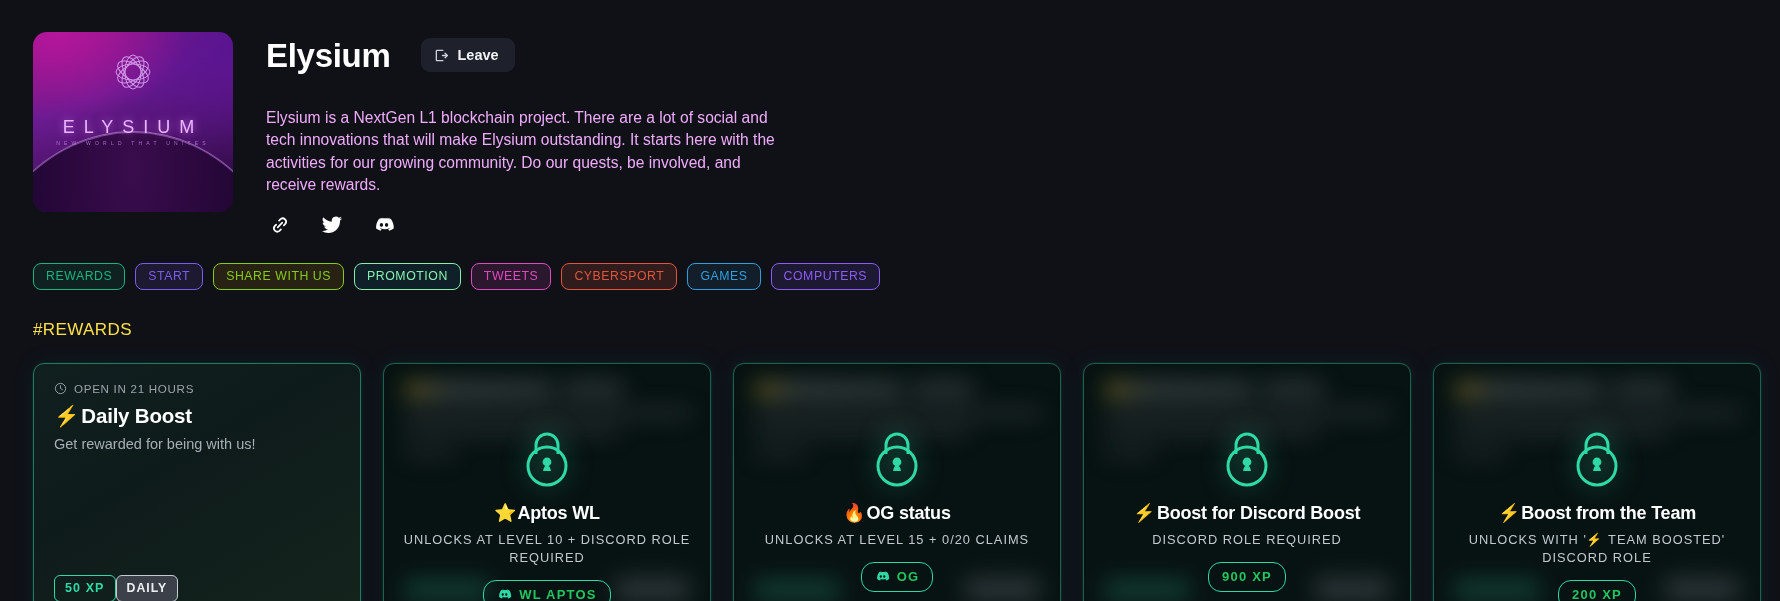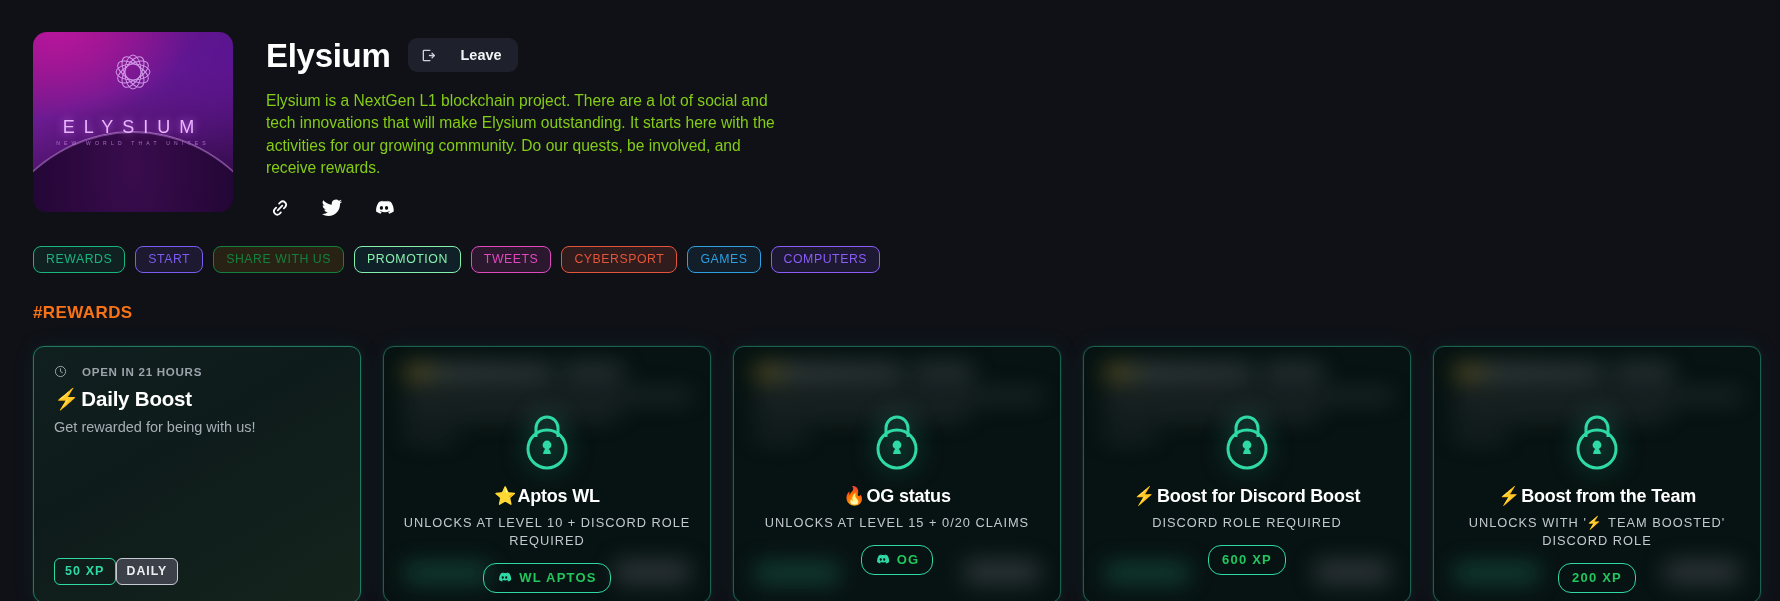--- a/index.html
+++ b/index.html
@@ -42,66 +42,67 @@
     position: absolute; left: 50%; top: 60%; transform: translateX(-50%);
     font-size: 5px; letter-spacing: 4.2px; color: #c07ce0; white-space: nowrap; opacity: .85;
   }
 
   .head-right { padding-left: 33px; flex: 1 1 auto; min-width: 0; }
   .title-row { display: flex; align-items: center; gap: 18px; height: 46px; }
   .project-title {
     font-size: 33px; font-weight: 700; color: #ffffff; letter-spacing: -0.3px; line-height: 1;
   }
   .leave-btn {
-    display: inline-flex; align-items: flex-end; gap: 24px;
+    display: inline-flex; align-items: flex-end; gap: 8px;
     background: #1e212b; border: none; border-radius: 9px;
     padding: 9px 16px 9px 13px; color: #f2f3f5;
     font-size: 14.5px; font-weight: 700; cursor: pointer;
     font-family: "Liberation Sans", sans-serif;
+    margin-left: 13px;
   }
   .leave-btn svg { display: block; }
 
   .project-desc {
-    margin-top: 12px; font-size: 15.6px; line-height: 1.44;
-    color: #84cc16; max-width: 528px; font-weight: 400;
+    margin-top: 29px; font-size: 15.6px; line-height: 1.44;
+    color: #f0abfc; max-width: 528px; font-weight: 400;
   }
 
   .socials { display: flex; gap: 30px; margin-top: 17px; padding-left: 3px; }
   .social { width: 22px; height: 22px; color: #fdfdfd; cursor: pointer; display: block; }
   .social svg { display: block; width: 22px; height: 22px; }
 
   
   .tags { display: flex; gap: 10px; padding: 27px 0 0 33px; flex-wrap: nowrap; }
   .tag {
     border-radius: 8px; padding: 6px 12px 7px; font-size: 12.3px;
     font-weight: 400; letter-spacing: .55px; cursor: pointer; white-space: nowrap;
     border: 1.4px solid currentColor; line-height: 1;
   }
 
   
   .section-title {
-    padding: 30px 0 0 33px; font-size: 17px; font-weight: 700;
-    color: #f97316; letter-spacing: .4px;
+    padding: 30px 0 0 33px; font-size: 17px; font-weight: 400;
+    color: #fde047; letter-spacing: .4px;
   }
 
   
   .cards { display: flex; gap: 22px; padding: 23px 0 0 33px; }
   .card {
     position: relative; width: 328px; height: 257px; flex: 0 0 328px;
     border-radius: 11px; border: 1.4px solid #1f7a63; overflow: hidden;
     background: linear-gradient(155deg, #0f1e21 0%, #0d1a1c 45%, #13231b 100%);
     box-shadow: 0 0 0 1px rgba(47,217,165,.06), 0 0 22px rgba(20,120,100,.12);
   }
   .card.open { background: linear-gradient(150deg, #10201f 0%, #0e1b1b 40%, #14241c 100%); }
   .card.locked { background: #071312; border-color: #1a6150; }
 
   
   .card-inner { position: relative; z-index: 3; height: 100%; padding: 18px 20px 0; }
-  .open-in { display: flex; align-items: center; gap: 15px; font-size: 11.6px;
-             letter-spacing: .7px; color: #9ba3ab; font-weight: 700; }
+  .open-in { display: flex; align-items: center; gap: 7px; font-size: 11.6px;
+             letter-spacing: .7px; color: #9ba3ab; font-weight: 400; }
   .open-in svg { display: block; }
   .card-title {
     margin-top: 9px; font-size: 20.5px; font-weight: 700; color: #ffffff;
     display: flex; align-items: center; gap: 2px; letter-spacing: -.2px;
   }
   .card-sub { margin-top: 8px; font-size: 14.5px; color: #a8aeb6; font-weight: 400; }
 
   .card-footer {
     position: absolute; left: 20px; right: 36px; bottom: 17px; z-index: 4;
     display: flex; align-items: center; justify-content: flex-start;
@@ -222,21 +223,21 @@
             <path d="M19.54 5.34A16.2 16.2 0 0 0 15.5 4.1l-.2.37c1.38.34 2.6.92 3.72 1.7a13.2 13.2 0 0 0-4.48-1.42 14.6 14.6 0 0 0-3.1 0A13.3 13.3 0 0 0 6.95 6.2 11.6 11.6 0 0 1 10.7 4.5l-.22-.4a16.3 16.3 0 0 0-4.02 1.24C3.9 8.9 3.16 12.4 3.4 15.84a16.4 16.4 0 0 0 4.96 2.5l1.08-1.68c-.6-.22-1.17-.5-1.7-.83l.42-.31a11.7 11.7 0 0 0 9.7 0l.42.31c-.54.33-1.1.61-1.71.83l1.08 1.68a16.3 16.3 0 0 0 4.96-2.5c.3-4-.85-7.47-3.07-10.5zM9.2 13.9c-.96 0-1.76-.89-1.76-1.98 0-1.1.78-1.99 1.76-1.99.99 0 1.78.9 1.76 1.99 0 1.09-.78 1.98-1.76 1.98zm5.6 0c-.97 0-1.76-.89-1.76-1.98 0-1.1.78-1.99 1.76-1.99.99 0 1.78.9 1.76 1.99 0 1.09-.77 1.98-1.76 1.98z"></path>
           </svg>
         </a>
       </div>
     </div>
   </div>
 
   <div class="tags">
     <div class="tag" style="color:#18b57d;background:rgba(24,181,125,.10)">REWARDS</div>
     <div class="tag" style="color:#7c5cf0;background:rgba(124,92,240,.12)">START</div>
-    <div class="tag" style="color:#15803d;background:rgba(224,168,0,.12)">SHARE WITH US</div>
+    <div class="tag" style="color:#84cc16;background:rgba(224,168,0,.12)">SHARE WITH US</div>
     <div class="tag" style="color:#86efac;background:rgba(24,168,201,.10)">PROMOTION</div>
     <div class="tag" style="color:#e048c0;background:rgba(224,72,192,.14)">TWEETS</div>
     <div class="tag" style="color:#e2553a;background:rgba(226,85,58,.16)">CYBERSPORT</div>
     <div class="tag" style="color:#2f9fe0;background:rgba(47,159,224,.10)">GAMES</div>
     <div class="tag" style="color:#8b5cf6;background:rgba(139,92,246,.12)">COMPUTERS</div>
   </div>
 
   <div class="section-title">#REWARDS</div>
 
   <div class="cards">
@@ -357,21 +358,21 @@
         </svg>
       </div>
       <div class="locked-content">
         <div class="locked-title">
           <span>⚡</span>
           <span>Boost for Discord Boost</span>
         </div>
         <div class="locked-req">DISCORD ROLE REQUIRED</div>
         <div class="locked-badge-row">
           <span class="locked-badge">
-            <span>600 XP</span>
+            <span>900 XP</span>
           </span>
         </div>
       </div>
     </div>
 
     <div class="card locked">
       <div class="ghost">
         <div class="g-title"></div>
           <div class="g-title2"></div>
         <div class="g-l1"></div>

